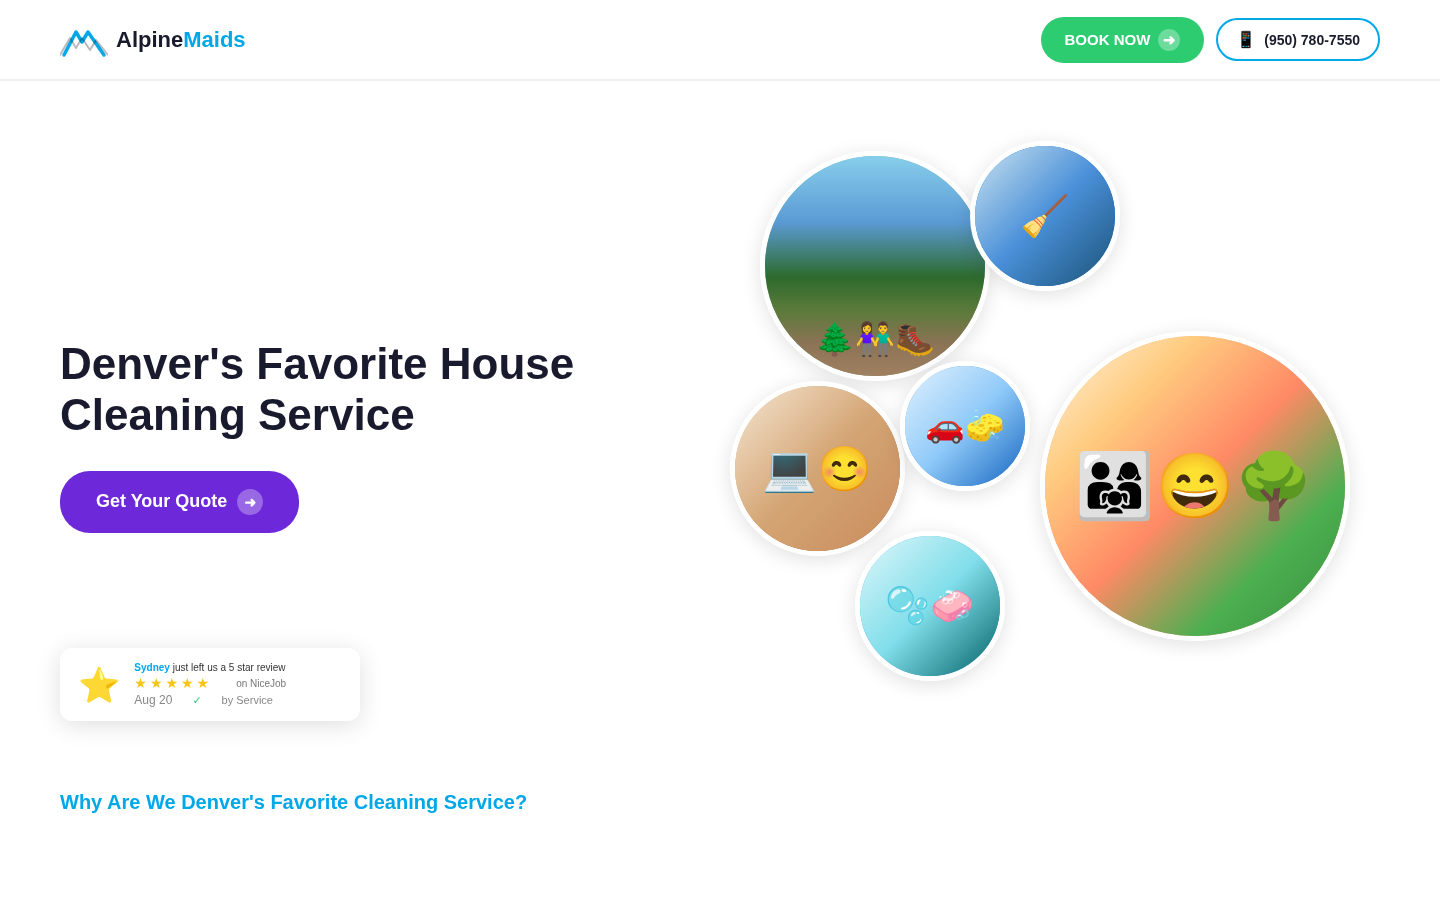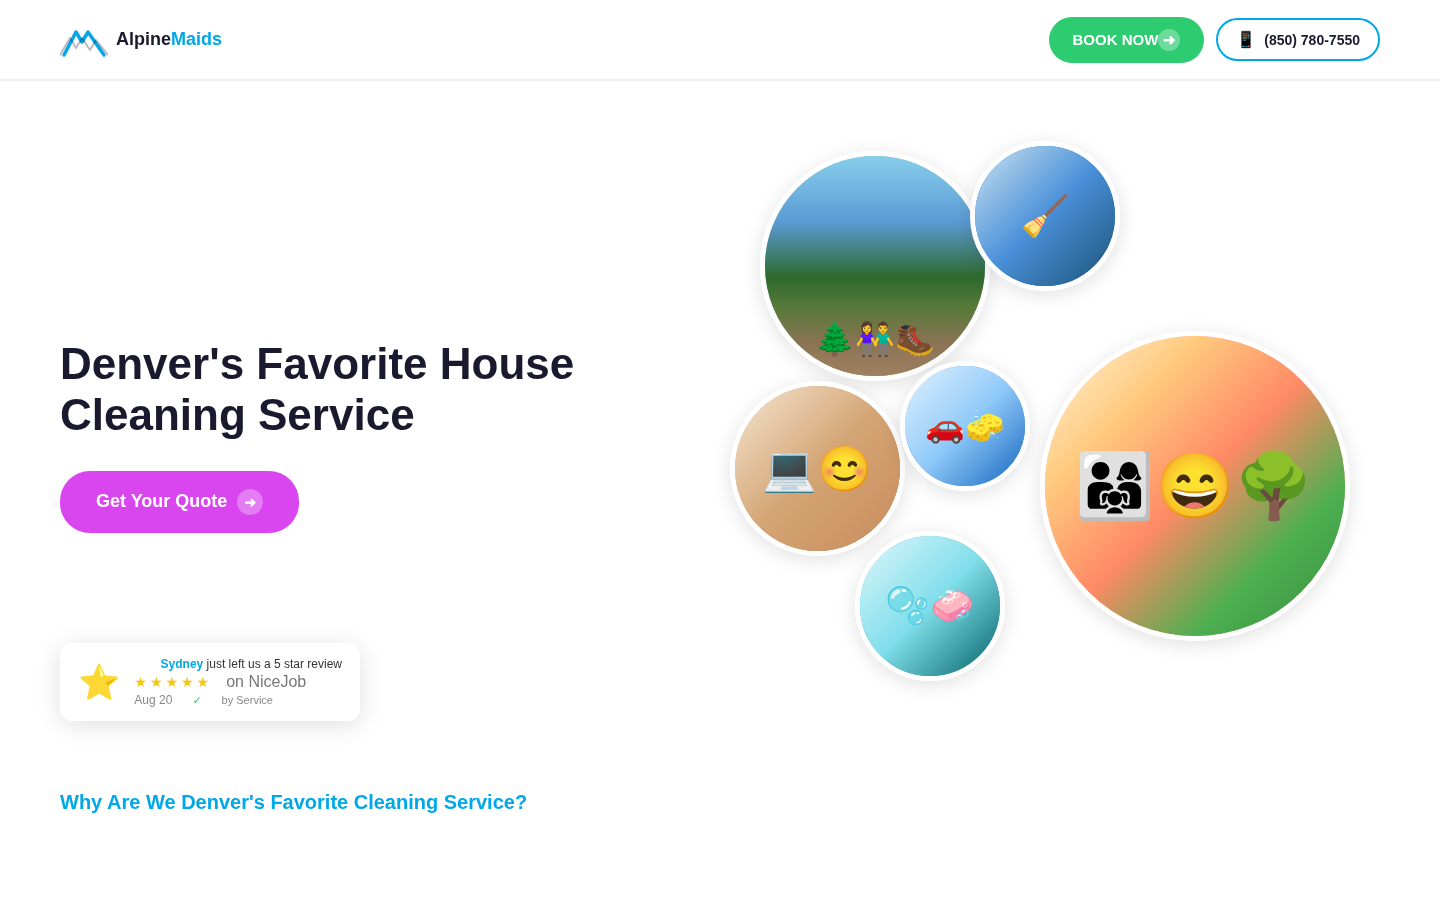--- a/index.html
+++ b/index.html
@@ -13,21 +13,21 @@
       padding: 0 60px;
       height: 80px;
       border-bottom: 1px solid #eee;
       background: #fff;
     }
     .logo-wrap {
       display: flex;
       align-items: center;
       gap: 8px;
     }
-    .logo-text { font-size: 18px; font-weight: 700; }
+    .logo-text { font-size: 22px; font-weight: 700; }
     .logo-text .alpine { color: #1a1a2e; }
     .logo-text .maids { color: #00a8e8; }
 
     nav {
       display: flex;
       align-items: center;
       gap: 40px;
     }
     nav a {
       text-decoration: none;
@@ -46,20 +46,21 @@
       background: #2ecc71;
       color: #fff;
       border: none;
       border-radius: 30px;
       padding: 12px 24px;
       font-size: 15px;
       font-weight: 700;
       cursor: pointer;
       display: flex;
       align-items: center;
+      gap: 8px;
     }
     .btn-book .arrow-circle {
       width: 22px; height: 22px;
       background: rgba(255,255,255,0.3);
       border-radius: 50%;
       display: flex; align-items: center; justify-content: center;
     }
     .btn-phone {
       border: 2px solid #00a8e8;
       border-radius: 30px;
@@ -101,21 +102,21 @@
       border-left: 4px solid #00a8e8;
       padding-left: 20px;
       margin-bottom: 40px;
     }
     .hero-quote-text {
       font-size: 16px;
       color: #444;
       line-height: 1.7;
     }
     .btn-quote {
-      background: #d946ef;
+      background: #6d28d9;
       color: #fff;
       border: none;
       border-radius: 30px;
       padding: 18px 36px;
       font-size: 18px;
       font-weight: 700;
       cursor: pointer;
       display: inline-flex;
       align-items: center;
       gap: 10px;
@@ -176,34 +177,33 @@
       gap: 14px;
       width: 300px;
     }
     .review-star-icon {
       font-size: 34px;
       color: #f5c518;
       flex-shrink: 0;
     }
     .review-content { flex: 1; }
     .review-name {
-      font-size: 12px;
+      font-size: 10px;
       color: #333;
-      text-align: right;
     }
     .review-name strong { color: #00a8e8; }
     .review-stars {
       color: #f5c518;
       font-size: 14px;
       display: flex;
       align-items: center;
       gap: 3px;
       margin: 2px 0;
     }
-    .review-nice { color: #777; font-size: 16px; margin-left: 14px; }
+    .review-nice { color: #777; font-size: 10px; margin-left: 24px; }
     .review-date { color: #888; font-size: 12px; display: flex; align-items: center; gap: 20px; }
     .review-date .check { color: #2ecc71; font-size: 11px; }
     .review-nice-job { color: #888; font-size: 11px; }
 
     
     .why-title-section {
       padding: 10px 60px 0 60px;
     }
     .why-title {
       font-size: 20px;
@@ -227,21 +227,21 @@
   </div>
 
 
   <div class="header-actions">
     <button class="btn-book">
       <span>BOOK NOW</span>
       <span class="arrow-circle">➜</span>
     </button>
     <button class="btn-phone">
       <span class="phone-icon">📱</span>
-      <span>(850) 780-7550</span>
+      <span>(950) 780-7550</span>
     </button>
   </div>
 </header>
 
 <div style="height:1px; background:#eee;"></div>
 
 <section class="hero">
   <div class="hero-content">
     <h1 class="hero-title">Denver's Favorite House Cleaning Service</h1>
     <button class="btn-quote">

